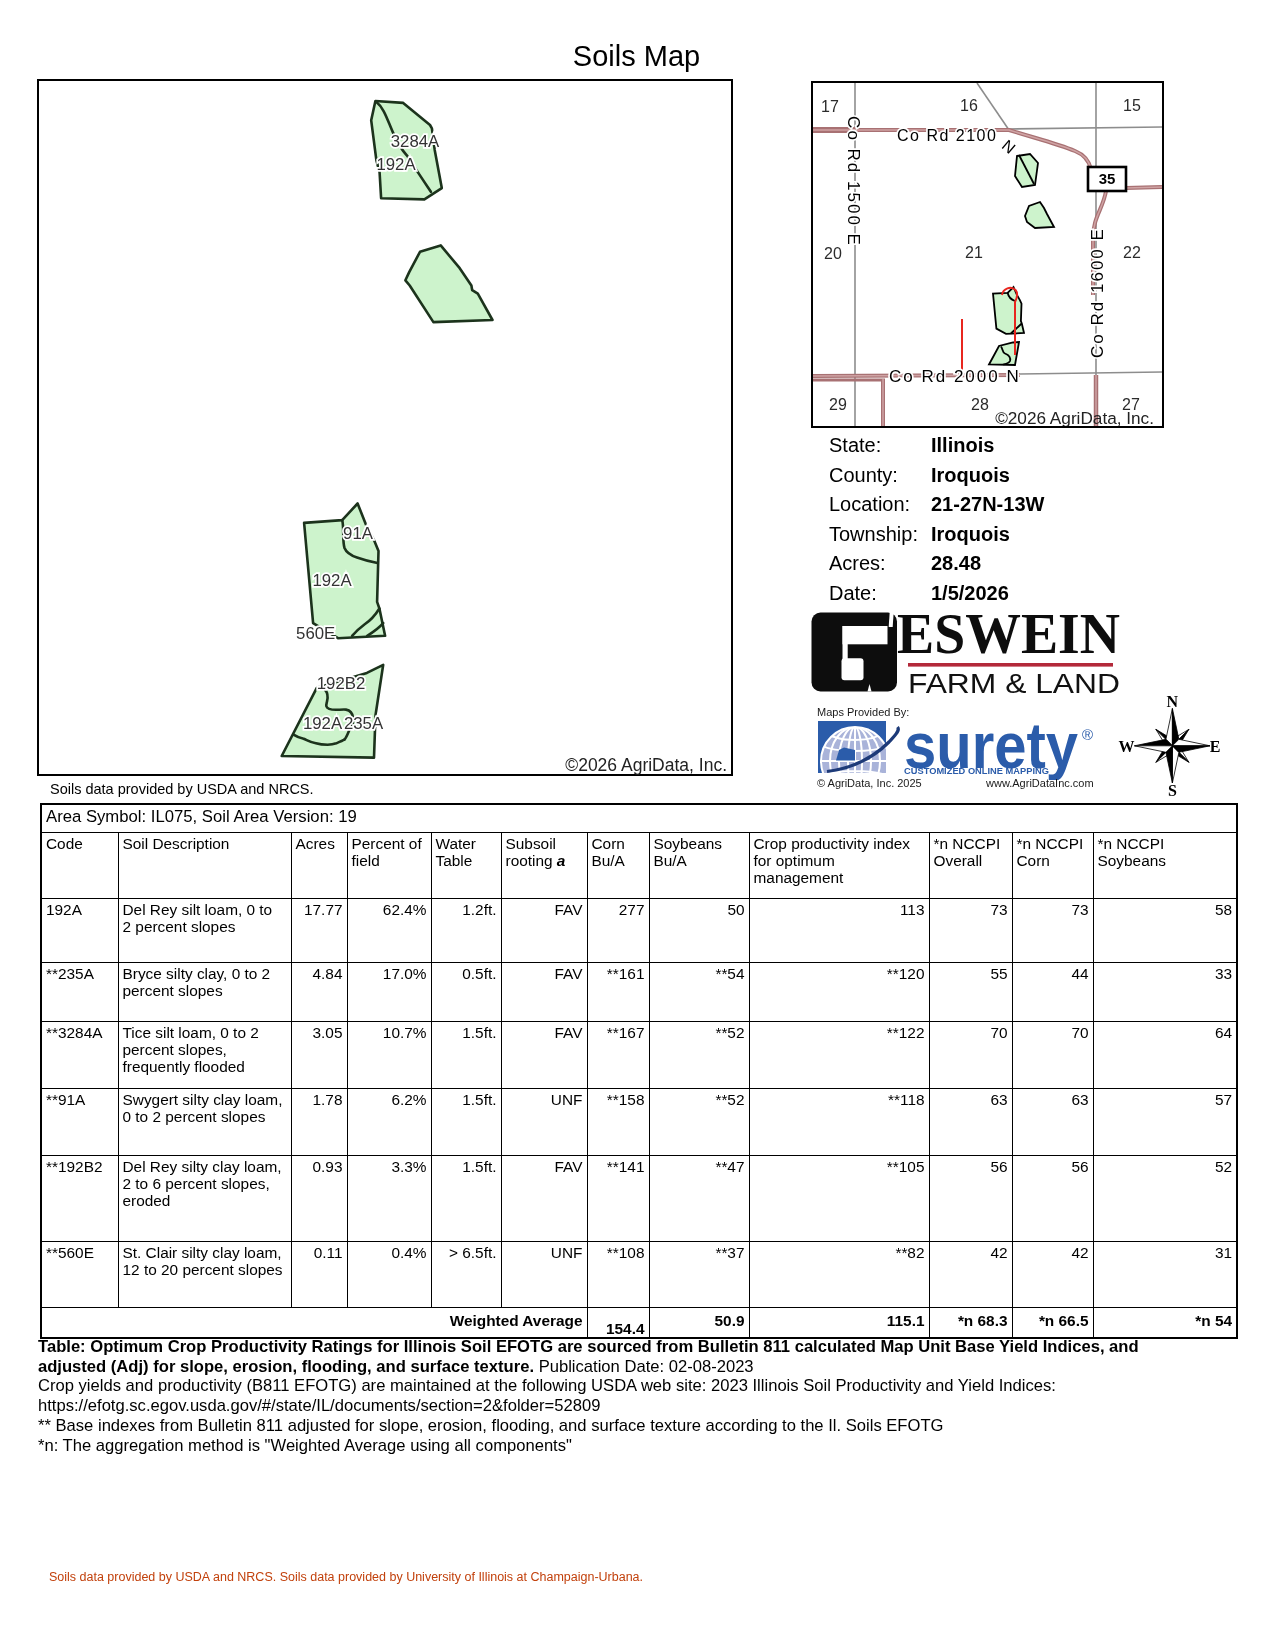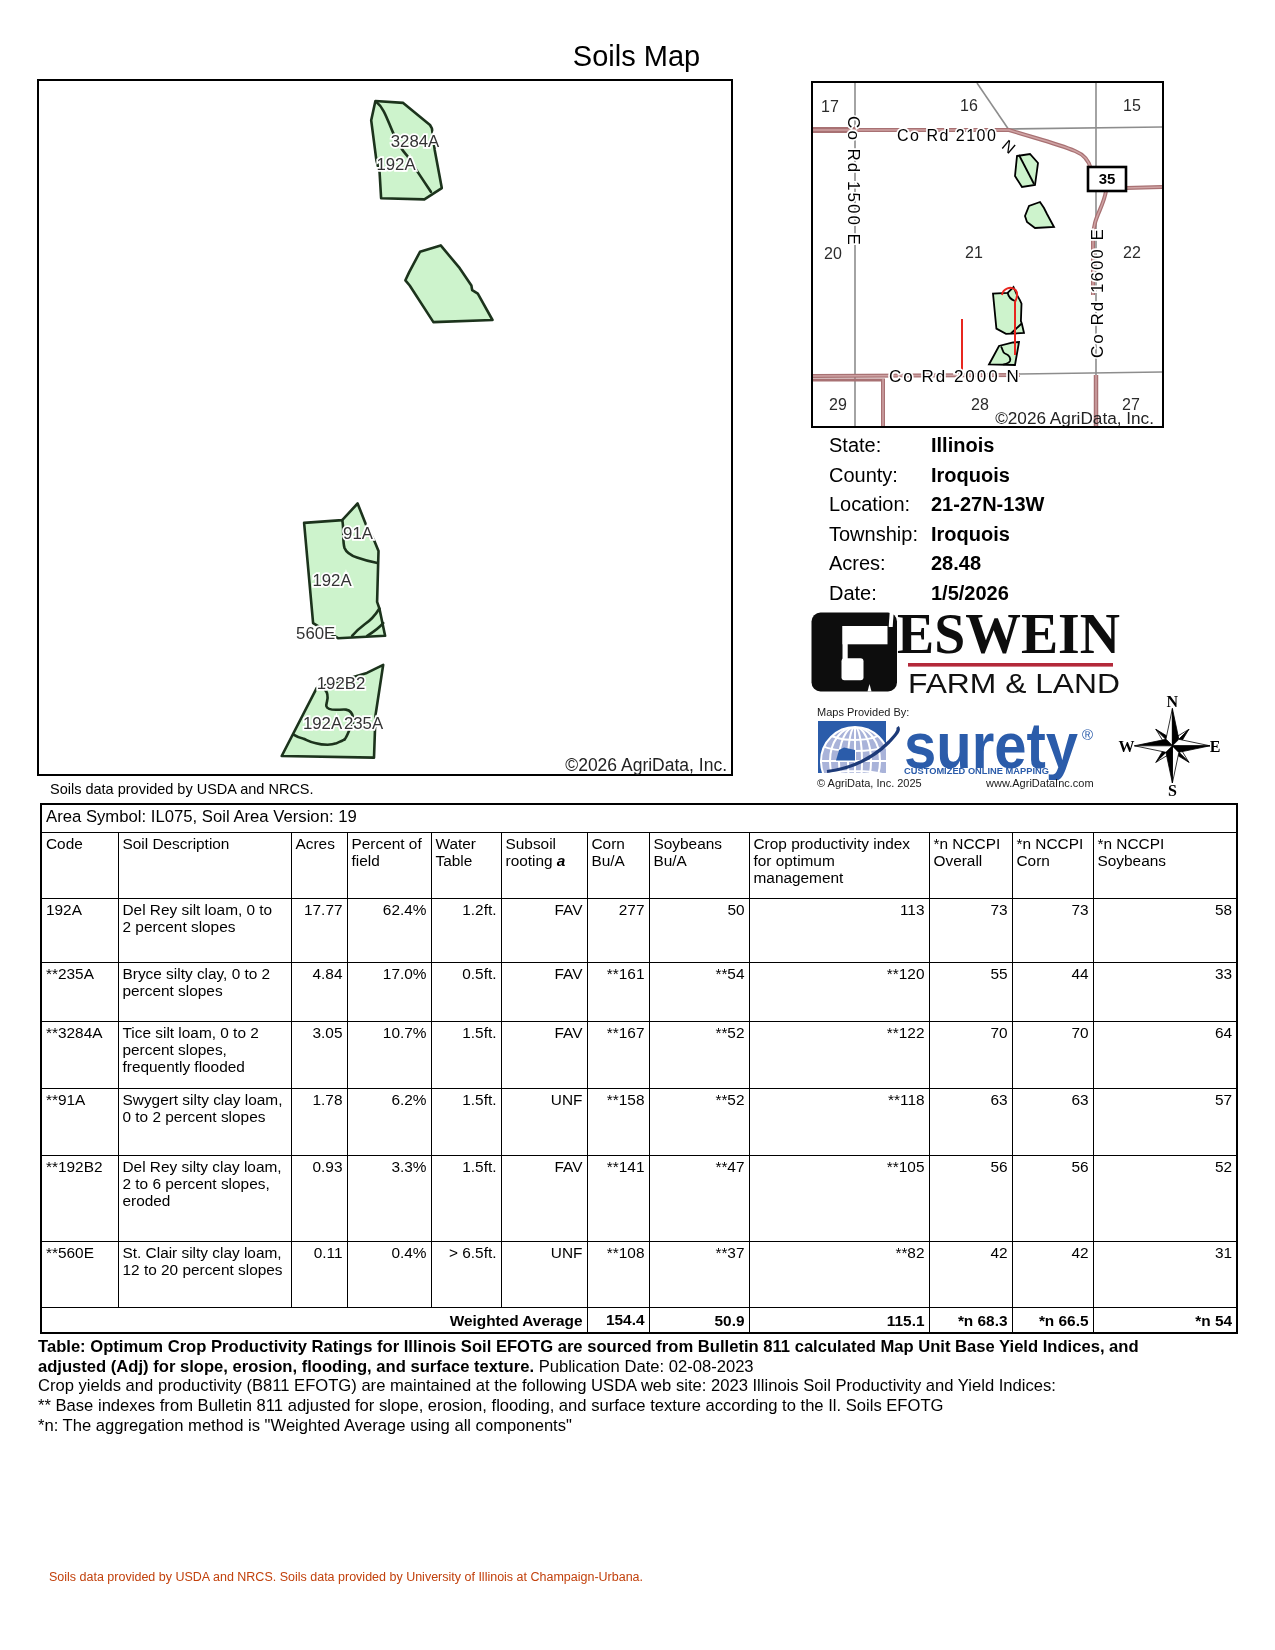--- a/index.html
+++ b/index.html
@@ -370,32 +370,33 @@
           <td class="num">UNF</td>
           <td class="num">**108</td>
           <td class="num">**37</td>
           <td class="num">**82</td>
           <td class="num">42</td>
           <td class="num">42</td>
           <td class="num">31</td>
 </tr>
 <tr style="height:26px;">
 <td colspan="6" class="num" style="font-weight:bold;padding-top:4px;">Weighted Average</td>
-          <td class="num" style="font-weight:bold;padding-top:3px;">154.4</td>
+          <td class="num" style="font-weight:bold;padding-top:12px;">154.4</td>
           <td class="num" style="font-weight:bold;padding-top:4px;">50.9</td>
           <td class="num" style="font-weight:bold;padding-top:4px;">115.1</td>
           <td class="num" style="font-weight:bold;padding-top:4px;">*n 68.3</td>
           <td class="num" style="font-weight:bold;padding-top:4px;">*n 66.5</td>
           <td class="num" style="font-weight:bold;padding-top:4px;">*n 54</td>
 </tr>
 </tbody>
     </table>
 </div>
 
 <div class="abs" style="left:38px;top:1337px;width:1235px;font-size:16.6px;line-height:19.7px;">
 <div><b>Table: Optimum Crop Productivity Ratings for Illinois Soil EFOTG are sourced from Bulletin 811 calculated Map Unit Base Yield Indices, and</b></div>
 <div><b>adjusted (Adj) for slope, erosion, flooding, and surface texture.</b> Publication Date: 02-08-2023</div>
 <div>Crop yields and productivity (B811 EFOTG) are maintained at the following USDA web site: 2023 Illinois Soil Productivity and Yield Indices:</div>
+<div>https://efotg.sc.egov.usda.gov/#/state/IL/documents/section=2&amp;folder=52809</div>
 <div>** Base indexes from Bulletin 811 adjusted for slope, erosion, flooding, and surface texture according to the Il. Soils EFOTG</div>
 <div>*n: The aggregation method is "Weighted Average using all components"</div>
 </div>
 
 <div class="abs" style="left:49px;top:1570px;font-size:12.5px;color:#c2410c;">Soils data provided by USDA and NRCS. Soils data provided by University of Illinois at Champaign-Urbana.</div>
 
 </body></html>

